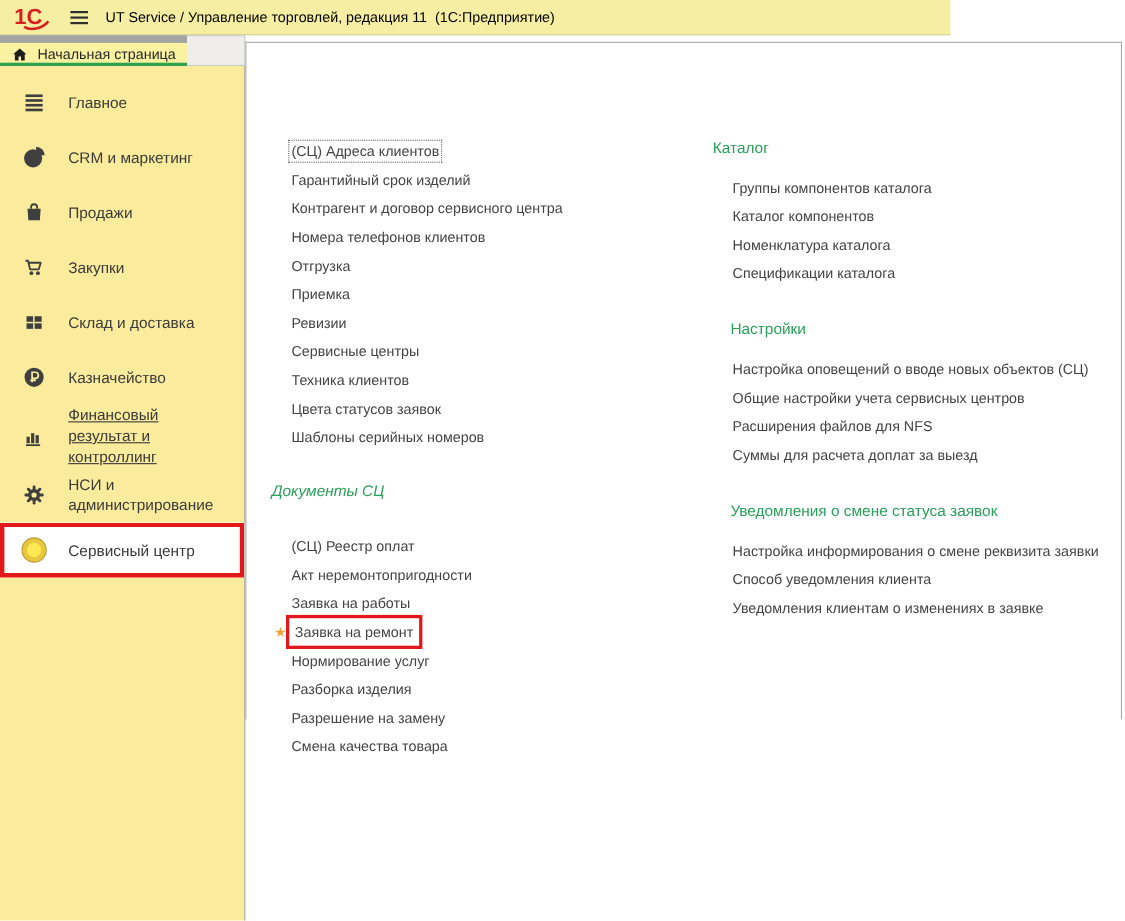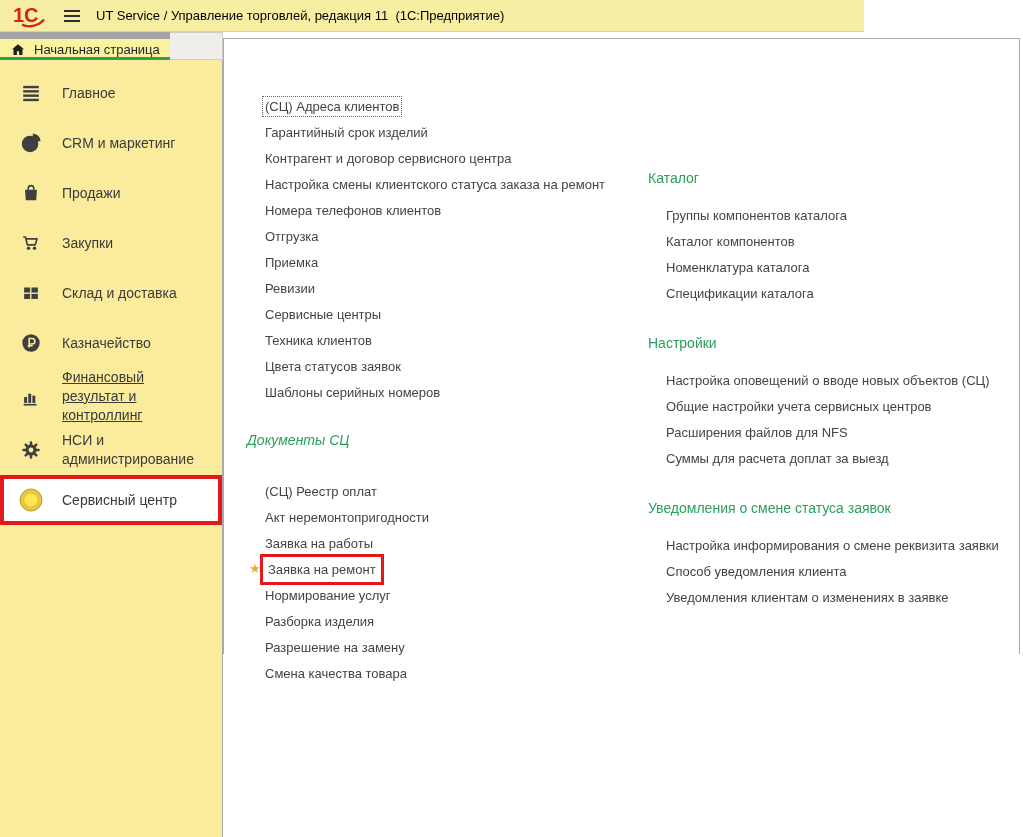--- a/index.html
+++ b/index.html
@@ -44,27 +44,27 @@
   .side-item[data-icon="circle"]   .ic-circle,
   .side-item[data-icon="telegram"] .ic-telegram { display:block; }
   .side-label { flex:1; max-width:152px; font-size:14px; line-height:19px; color:#3a3a3a; padding-right:6px; }
   .side-item.underlined .side-label { text-decoration:underline; }
   .side-item.selected { background:#fff; }
   .side-item.annotated { box-shadow: inset 0 0 0 4px var(--annotation-red,#e2191b); }
 
   
   .content { position:absolute; left:223px; top:38px; width:797px; height:616px;
              background:#fff; border:1px solid #a9a9a9; border-bottom:none;
-             padding:86px 0 0 23px; display:flex;align-items:center; }
+             padding:86px 0 0 23px; display:flex; }
   .col-left  { width:401px; flex:0 0 401px; }
   .col-right { flex:1; }
   .sec-header { font-size:14px; line-height:19px; color:var(--header-green,#2aa05a); }
   .col-left .sec-header { margin:26px 0 28px 0;font-style:italic; }
   .col-right .sec-header { margin:0 0 14px 0; }
-  .col-right .section + .section .sec-header { margin-top:28px; }
+  .col-right .section + .section .sec-header { margin-top:28px;margin-left:16px; }
   .links { padding-left:18px; }
   .link-row { position:relative; height:26px; line-height:26px; white-space:nowrap; }
   .link { font-size:13px; color:#444; cursor:pointer; }
   .star { display:none; position:absolute; left:-16px; top:0; color:var(--star-orange,#f0a43c); font-size:13px; }
   .link-row.starred .star { display:inline; }
   .link-row.starred .link { margin-left:3px; }
   .link-row.focused .link { outline:1px dotted #666; outline-offset:2px; }
   .link-row.annotated .link { outline:3px solid var(--annotation-red,#e2191b); outline-offset:5px; }
 </style>
 </head>
@@ -240,24 +240,20 @@
         <div class="link-row">
           
           <span class="link">Гарантийный срок изделий</span>
         </div>
 
         <div class="link-row">
           
           <span class="link">Контрагент и договор сервисного центра</span>
         </div>
 
-        <div class="link-row">
-          
-          <span class="link">Настройка смены клиентского статуса заказа на ремонт</span>
-        </div>
 
         <div class="link-row">
           
           <span class="link">Номера телефонов клиентов</span>
         </div>
 
         <div class="link-row">
           
           <span class="link">Отгрузка</span>
         </div>

